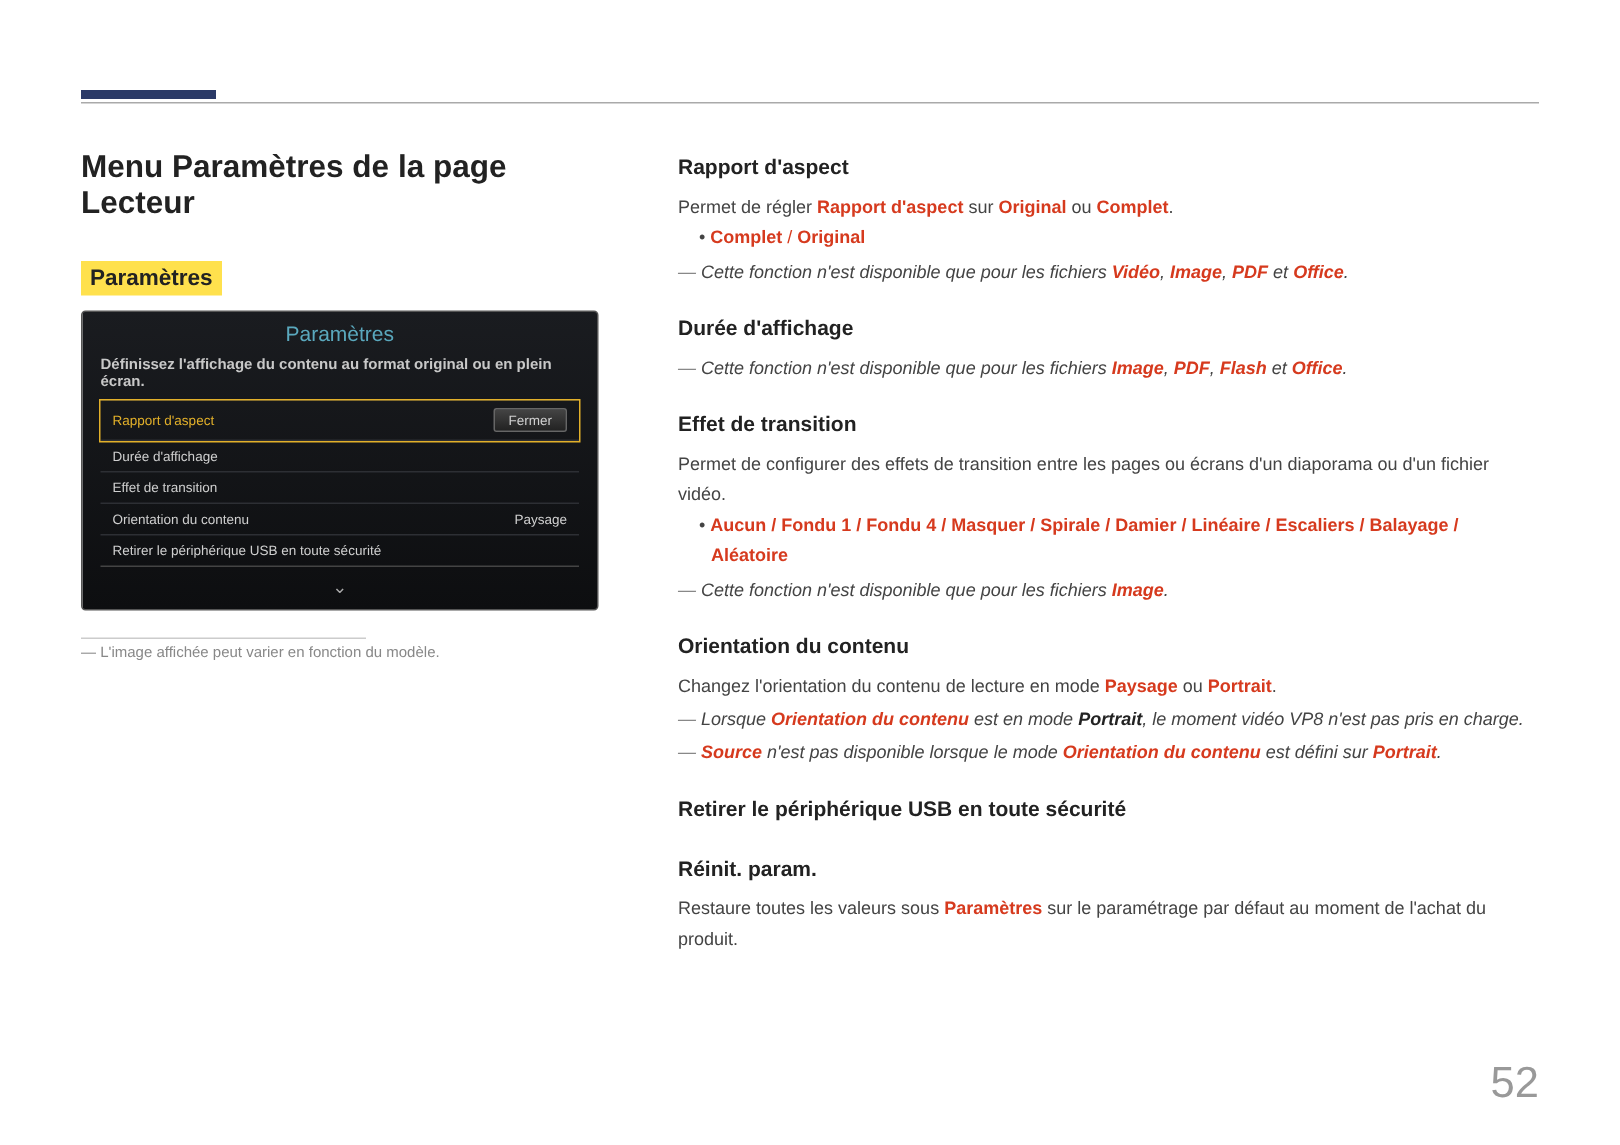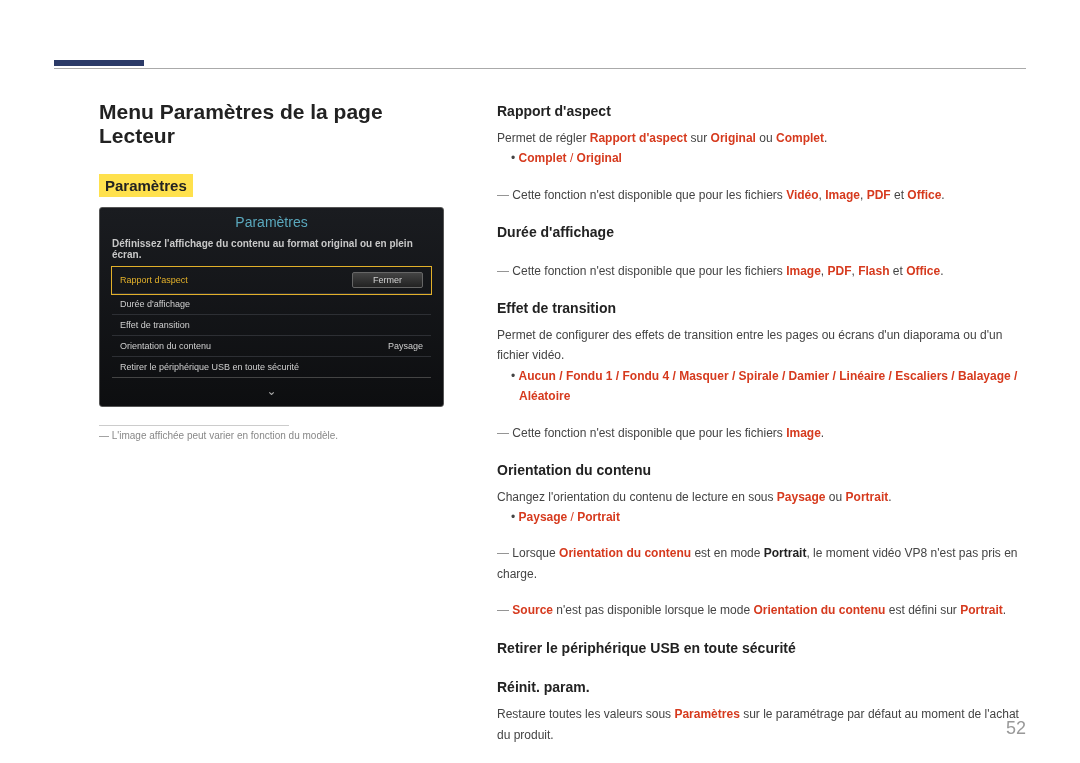--- a/index.html
+++ b/index.html
@@ -28,21 +28,20 @@
     background: #2b3a67;
   }
   .columns {
     display: flex;
     gap: 48px;
     margin-top: 50px;
   }
   .left-col {
     width: 350px;
     flex: none;
-    margin-left: 45px;
   }
   .right-col {
     flex: 1;
     font-size: 12px;
     line-height: 1.7;
   }
   h1.page-title {
     font-size: 21px;
     font-weight: bold;
     color: #222;
@@ -95,21 +94,21 @@
   .ui-row:last-child { border-bottom: none; }
   .ui-row.selected {
     outline: 1px solid #e2b02a;
     color: #e2b02a;
   }
   .ui-close {
     font-size: 9px;
     color: #d0d0d0;
     border: 1px solid #666;
     border-radius: 2px;
-    padding: 2px 20px;
+    padding: 2px 9px;
     background: linear-gradient(#444,#222);
     text-align: center;
   }
   .ui-chevron {
     text-align: center;
     padding: 6px 0 8px;
     color: #aaa;
     font-size: 12px;
   }
   .footnote-rule {
@@ -133,31 +132,32 @@
   }
   .right-col p { color: #444; }
   .bullet {
     margin-left: 22px;
     text-indent: -8px;
     color: #444;
   }
   .bullet::before { content: "• "; color:#444; }
   .dash {
     color: #888;
-    margin-top: 16px;
+    margin-top: 2px;
+    font-style: italic;
   }
   .dash::before { content: "― "; color:#888; }
   .hl { color: #d63a1e; font-weight: bold; }
   .hl-nb { color: #d63a1e; }
   .bold { font-weight: bold; color:#222; }
   .page-num {
     position: absolute;
     bottom: 24px;
     right: 54px;
-    font-size: 18px;
+    font-size: 29px;
     color: #999;
   }
 </style>
 </head>
 <body>
 
 <div class="top-rule"></div>
 <div class="top-bar"></div>
 
 <div class="columns">
@@ -217,24 +217,21 @@
 
     <h2 class="section">Effet de transition</h2>
     <p>Permet de configurer des effets de transition entre les pages ou écrans d'un diaporama ou d'un fichier vidéo.</p>
     <p class="bullet"><span class="hl">Aucun / Fondu 1 / Fondu 4 / Masquer / Spirale / Damier / Linéaire / Escaliers / Balayage / Aléatoire</span></p>
     <p class="dash">
       <span>Cette fonction n'est disponible que pour les fichiers </span><span class="hl">Image</span><span>.</span>
     </p>
 
     <h2 class="section">Orientation du contenu</h2>
     <p>
-      <span>Changez l'orientation du contenu de lecture en sous </span><span class="hl">Paysage</span><span> ou </span><span class="hl">Portrait</span><span>.</span>
-    </p>
-    <p class="bullet">
-      <span class="hl">Paysage</span><span class="hl-nb"> / </span><span class="hl">Portrait</span>
+      <span>Changez l'orientation du contenu de lecture en mode </span><span class="hl">Paysage</span><span> ou </span><span class="hl">Portrait</span><span>.</span>
     </p>
     <p class="dash">
       <span>Lorsque </span><span class="hl">Orientation du contenu</span><span> est en mode </span><span class="bold">Portrait</span><span>, le moment vidéo VP8 n'est pas pris en charge.</span>
     </p>
     <p class="dash">
       <span class="hl">Source</span><span> n'est pas disponible lorsque le mode </span><span class="hl">Orientation du contenu</span><span> est défini sur </span><span class="hl">Portrait</span><span>.</span>
     </p>
 
     <h2 class="section">Retirer le périphérique USB en toute sécurité</h2>
 

